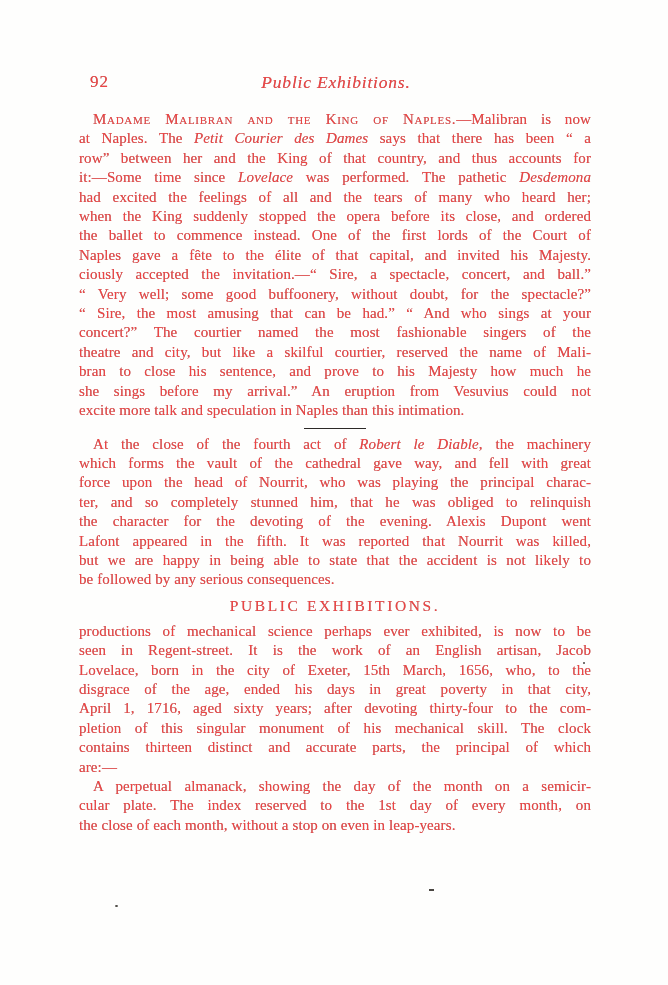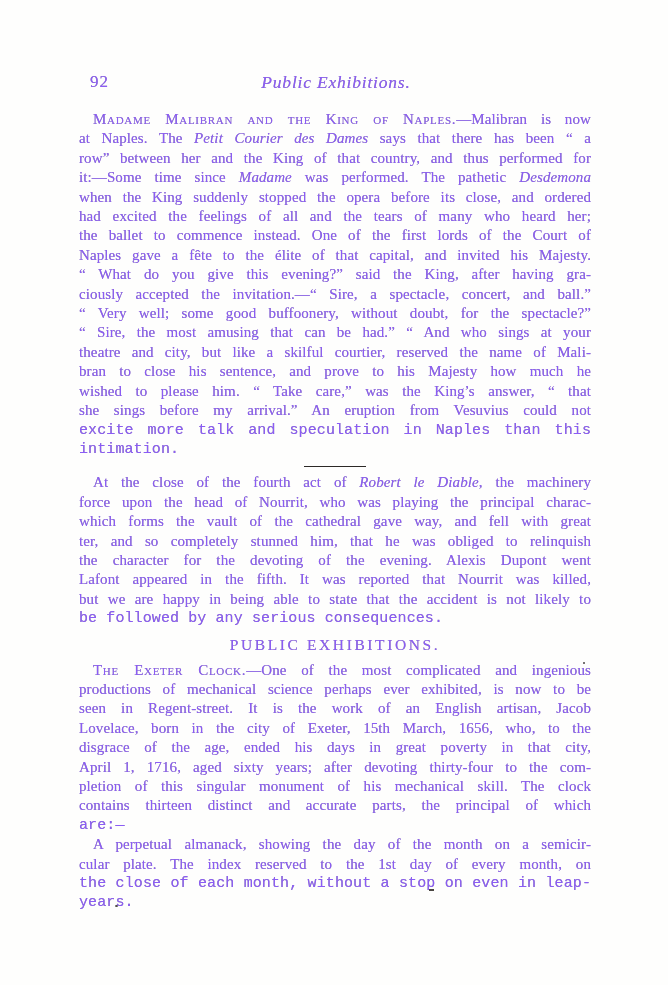--- a/index.html
+++ b/index.html
@@ -7,21 +7,21 @@
     padding: 0;
     background: #ffffff;
   }
   .page {
     position: relative;
     width: 668px;
     height: 985px;
     background: #fefefd;
     overflow: hidden;
     font-family: "Liberation Serif", "DejaVu Serif", serif;
-    color: #8b5cf6;
+    color: #ef4444;
     text-shadow: 0 0 0.5px rgba(33,30,28,0.45);
   }
   .running-head {
     position: absolute;
     top: 72px;
     left: 80px;
     width: 512px;
     height: 22px;
   }
   .page-num {
@@ -50,21 +50,21 @@
   .paragraph { margin: 0; }
   .line {
     line-height: 19.4px;
     font-size: 15px;
     letter-spacing: 0.1px;
     text-align: justify;
     text-align-last: justify;
     white-space: normal;
   }
   .line.first { text-indent: 14px; }
-  .line.last { text-align-last: left; font-family: Liberation Mono, monospace; }
+  .line.last { text-align-last: left; }
   .seg-i { font-style: italic; margin-top: 17px; }
   .seg-sc { font-variant: small-caps; letter-spacing: 0.7px; }
   .divider {
     width: 62px;
     height: 0;
     border-top: 1.6px solid #2c2927;
     margin: 7px auto 6px auto;
   }
   .section-heading {
     text-align: center;
@@ -86,50 +86,48 @@
 <div class="page">
   <header class="running-head">
     <span class="page-num">92</span>
     <span class="running-title">Public Exhibitions.</span>
   </header>
 
   <main class="body-text">
       <div class="paragraph">
         <div class="line first"><span class="seg-sc">Madame Malibran and the King of Naples.</span><span>—Malibran is now</span></div>
         <div class="line"><span>at Naples.  The </span><span class="seg-i">Petit Courier des Dames</span><span> says that there has been “ a</span></div>
-        <div class="line"><span>row” between her and the King of that country, and thus performed for</span></div>
-        <div class="line"><span>it:—Some time since </span><span class="seg-i">Madame</span><span> was performed.  The pathetic </span><span class="seg-i">Desdemona</span></div>
+        <div class="line"><span>row” between her and the King of that country, and thus accounts for</span></div>
+        <div class="line"><span>it:—Some time since </span><span class="seg-i">Lovelace</span><span> was performed.  The pathetic </span><span class="seg-i">Desdemona</span></div>
+        <div class="line"><span>had excited the feelings of all and the tears of many who heard her;</span></div>
         <div class="line"><span>when the King suddenly stopped the opera before its close, and ordered</span></div>
-        <div class="line"><span>had excited the feelings of all and the tears of many who heard her;</span></div>
         <div class="line"><span>the ballet to commence instead.  One of the first lords of the Court of</span></div>
         <div class="line"><span>Naples gave a fête to the élite of that capital, and invited his Majesty.</span></div>
-        <div class="line"><span>“ What do you give this evening?” said the King, after having gra-</span></div>
         <div class="line"><span>ciously accepted the invitation.—“ Sire, a spectacle, concert, and ball.”</span></div>
         <div class="line"><span>“ Very well; some good buffoonery, without doubt, for the spectacle?”</span></div>
         <div class="line"><span>“ Sire, the most amusing that can be had.”  “ And who sings at your</span></div>
+        <div class="line"><span>concert?”  The courtier named the most fashionable singers of the</span></div>
         <div class="line"><span>theatre and city, but like a skilful courtier, reserved the name of Mali-</span></div>
         <div class="line"><span>bran to close his sentence, and prove to his Majesty how much he</span></div>
-        <div class="line"><span>wished to please him.  “ Take care,” was the King’s answer, “ that</span></div>
         <div class="line"><span>she sings before my arrival.”  An eruption from Vesuvius could not</span></div>
         <div class="line last"><span>excite more talk and speculation in Naples than this intimation.</span></div>
       </div>
       <div class="divider"></div>
       <div class="paragraph">
         <div class="line first"><span>At the close of the fourth act of </span><span class="seg-i">Robert le Diable</span><span>, the machinery</span></div>
+        <div class="line"><span>which forms the vault of the cathedral gave way, and fell with great</span></div>
         <div class="line"><span>force upon the head of Nourrit, who was playing the principal charac-</span></div>
-        <div class="line"><span>which forms the vault of the cathedral gave way, and fell with great</span></div>
         <div class="line"><span>ter, and so completely stunned him, that he was obliged to relinquish</span></div>
         <div class="line"><span>the character for the devoting of the evening.  Alexis Dupont went</span></div>
         <div class="line"><span>Lafont appeared in the fifth.  It was reported that Nourrit was killed,</span></div>
         <div class="line"><span>but we are happy in being able to state that the accident is not likely to</span></div>
         <div class="line last"><span>be followed by any serious consequences.</span></div>
       </div>
       <div class="section-heading">PUBLIC EXHIBITIONS.</div>
       <div class="paragraph">
-        <div class="line first"><span class="seg-sc">The Exeter Clock.</span><span>—One of the most complicated and ingenious</span></div>
         <div class="line"><span>productions of mechanical science perhaps ever exhibited, is now to be</span></div>
         <div class="line"><span>seen in Regent-street.  It is the work of an English artisan, Jacob</span></div>
         <div class="line"><span>Lovelace, born in the city of Exeter, 15th March, 1656, who, to the</span></div>
         <div class="line"><span>disgrace of the age, ended his days in great poverty in that city,</span></div>
         <div class="line"><span>April 1, 1716, aged sixty years; after devoting thirty-four to the com-</span></div>
         <div class="line"><span>pletion of this singular monument of his mechanical skill.  The clock</span></div>
         <div class="line"><span>contains thirteen distinct and accurate parts, the principal of which</span></div>
         <div class="line last"><span>are:—</span></div>
       </div>
       <div class="paragraph">

